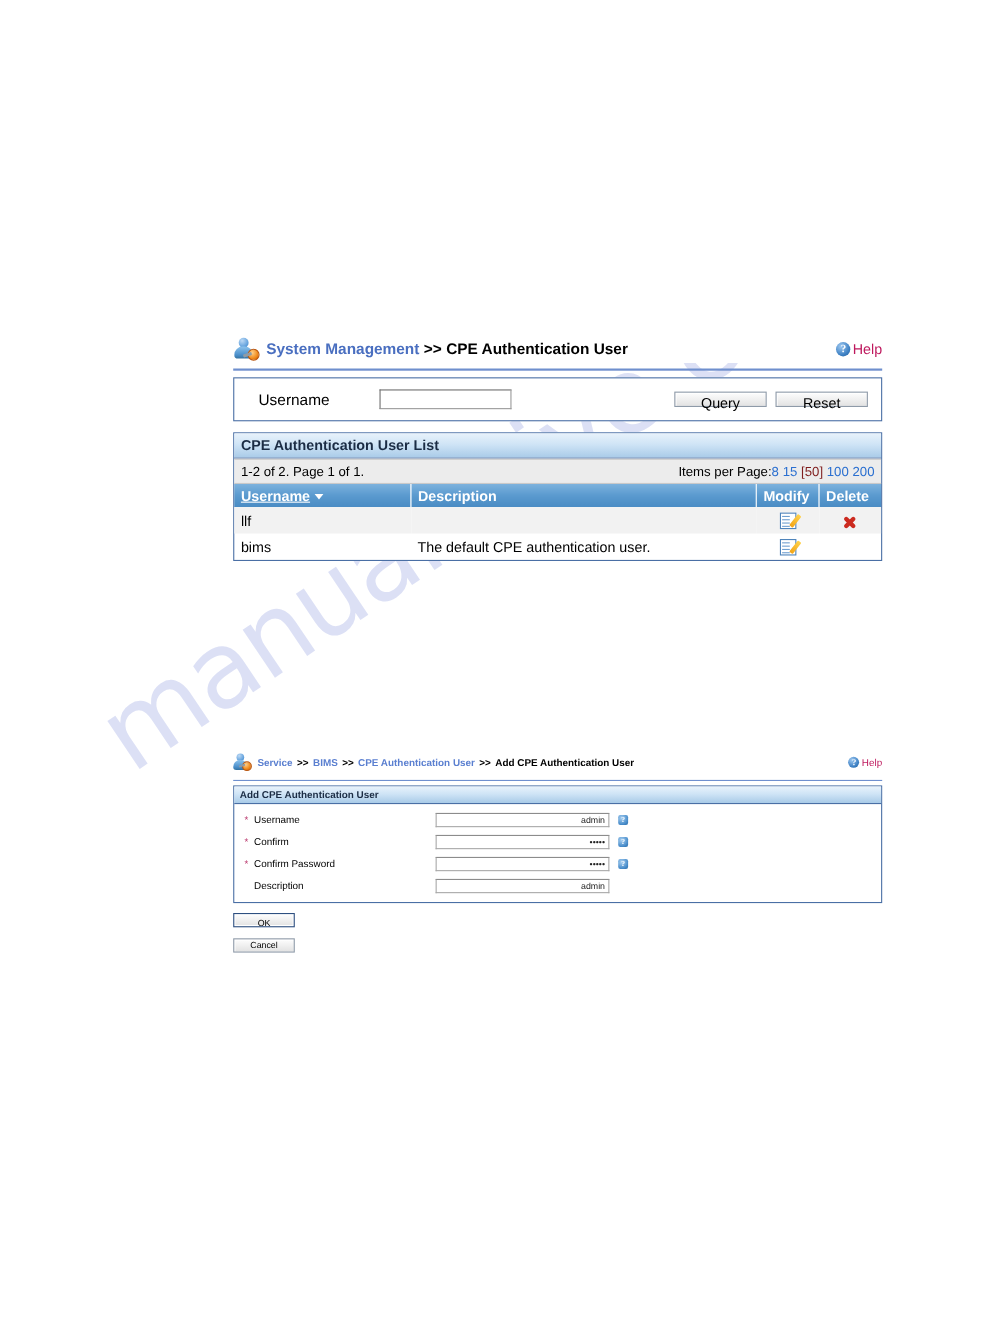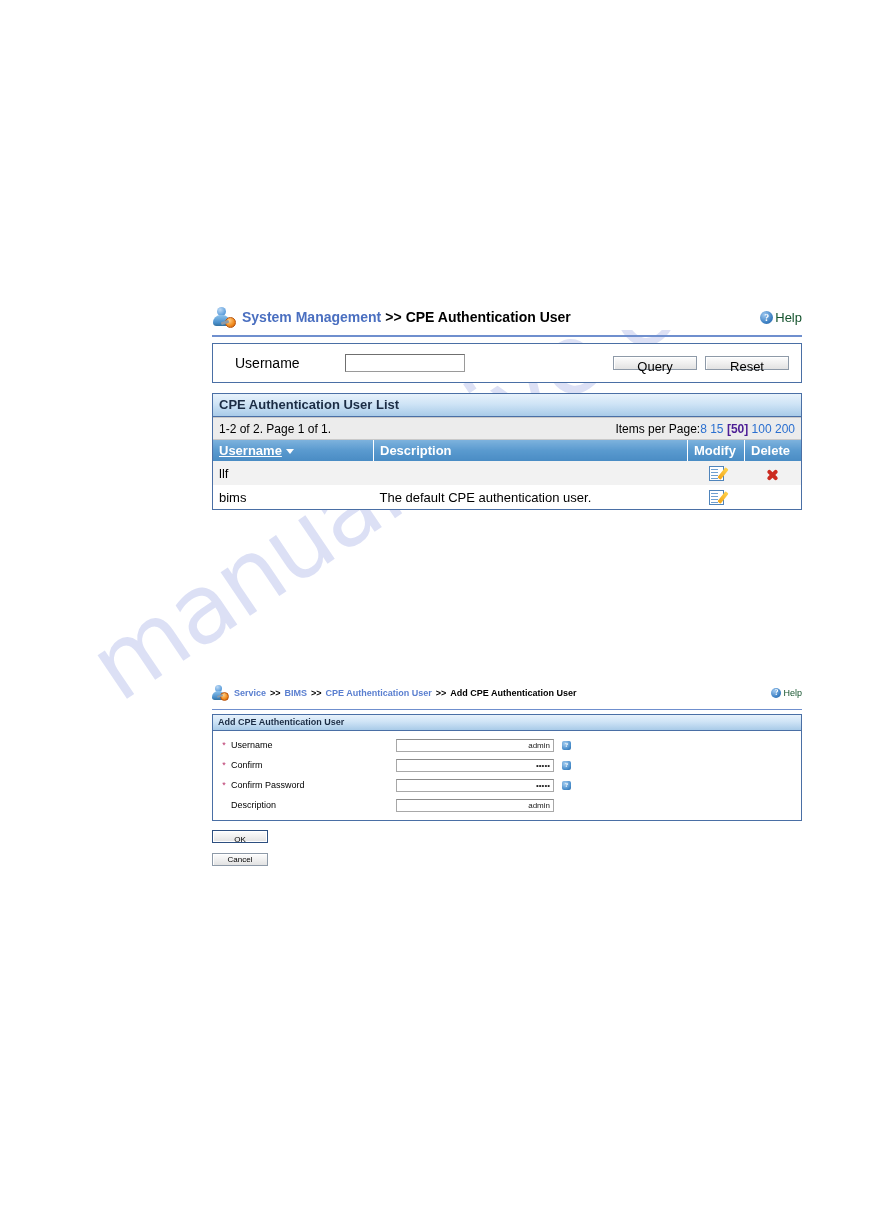--- a/index.html
+++ b/index.html
@@ -139,21 +139,21 @@
     border-radius: 50%;
     background: radial-gradient(circle at 35% 30%, #9ec8f0, #3a7ec2 65%, #285c95);
     color: #fff;
     font-size: 10px;
     font-weight: bold;
     line-height: 13px;
     text-align: center;
     font-family: "Liberation Serif", serif;
   }
   .help-text {
-    color: #14532d;
+    color: #be185d;
     font-size: 13px;
   }
   .help-sm .help-icon { width: 10px; height: 10px; font-size: 8px; line-height: 10px; }
   .help-sm .help-text { font-size: 9px; }
 
   .rule {
     height: 2px;
     background: #6f8fce;
     margin: 3px 0 6px 0;
   }
@@ -250,21 +250,21 @@
     border-top: 1px solid #c9c9c9;
     border-bottom: 1px solid #c9c9c9;
     font-size: 12px;
     color: #000;
   }
   .pager .right {
     margin-left: auto;
     white-space: nowrap;
   }
   .pg-link { color: #2a6fd0; text-decoration: none; }
-  .pg-cur { color: #4c1d95; font-weight: bold; }
+  .pg-cur { color: #7f1d1d; font-weight: normal; }
 
   
   table.grid {
     width: 100%;
     border-collapse: collapse;
     font-size: 13px;
   }
   table.grid thead th {
     background: linear-gradient(180deg, #7db2dd 0%, #5a9acf 50%, #4a8cc4 100%);
     color: #ffffff;

